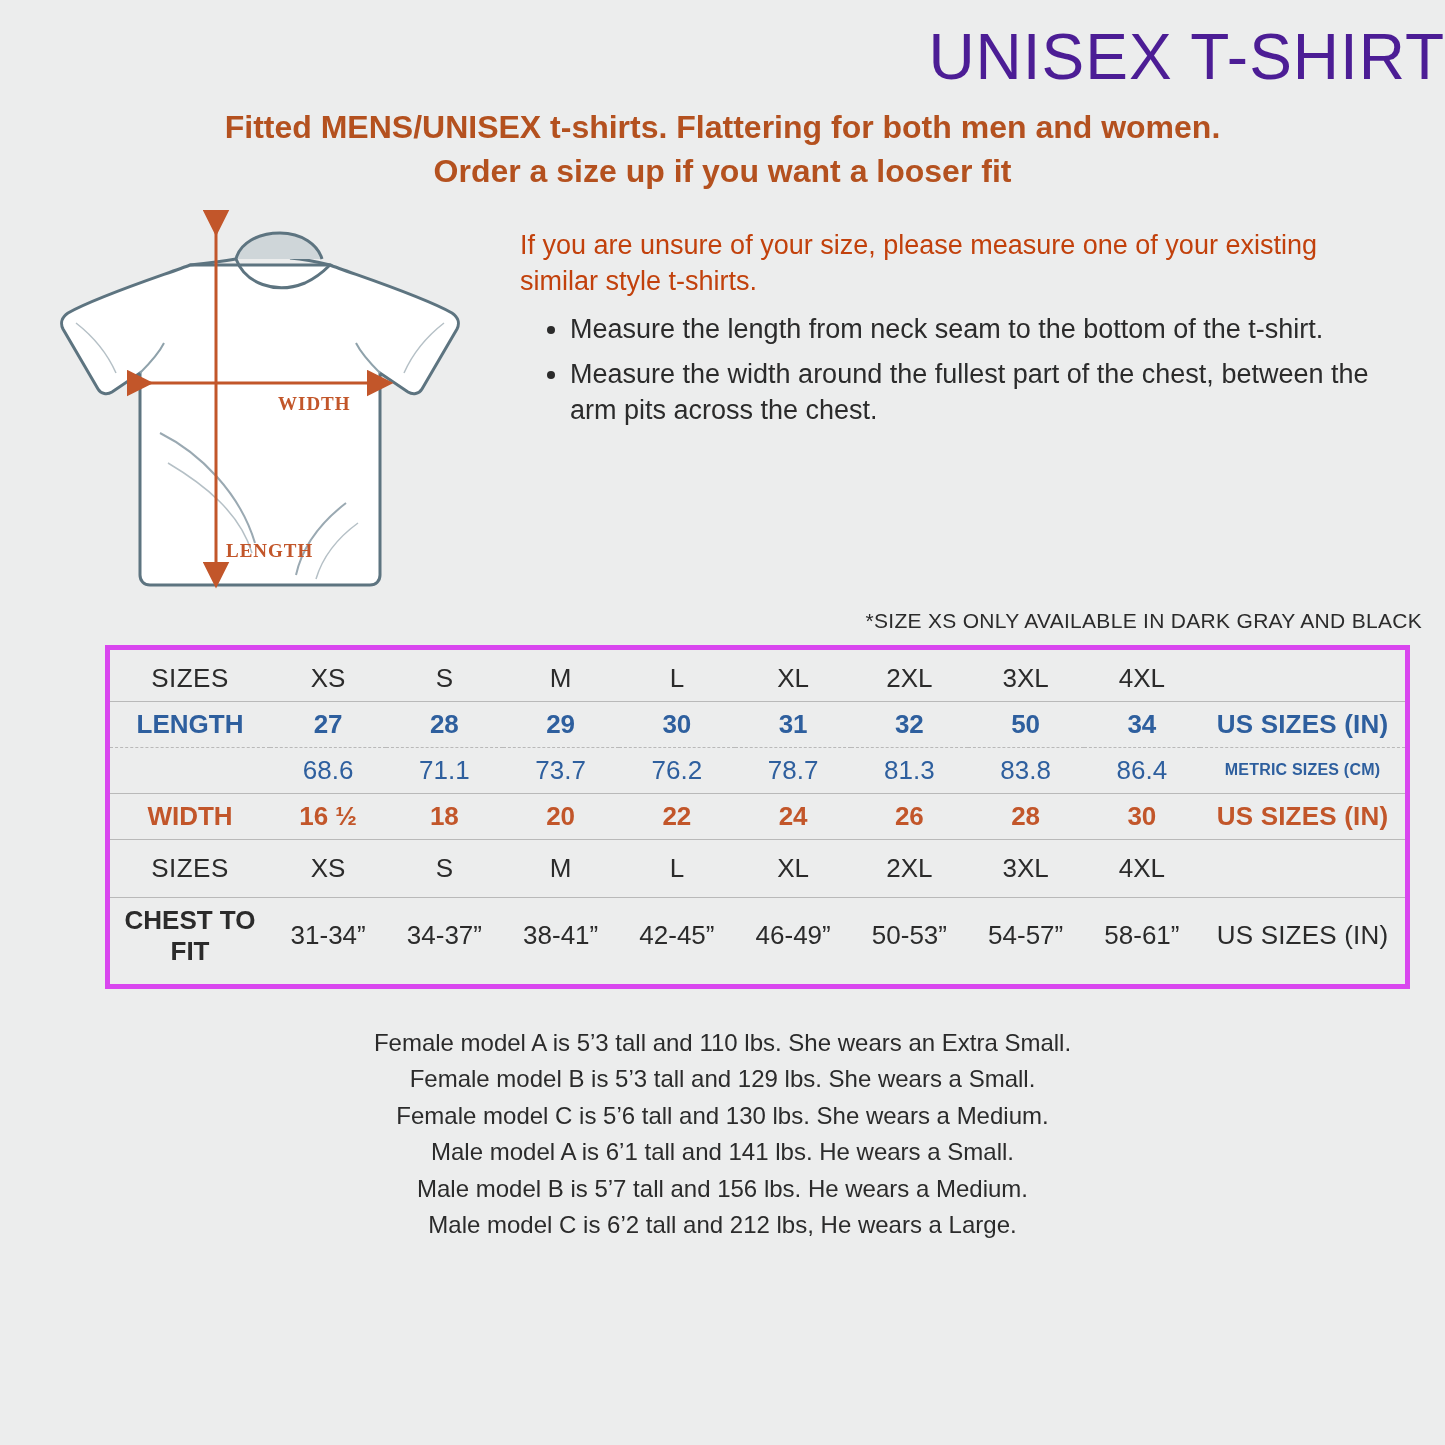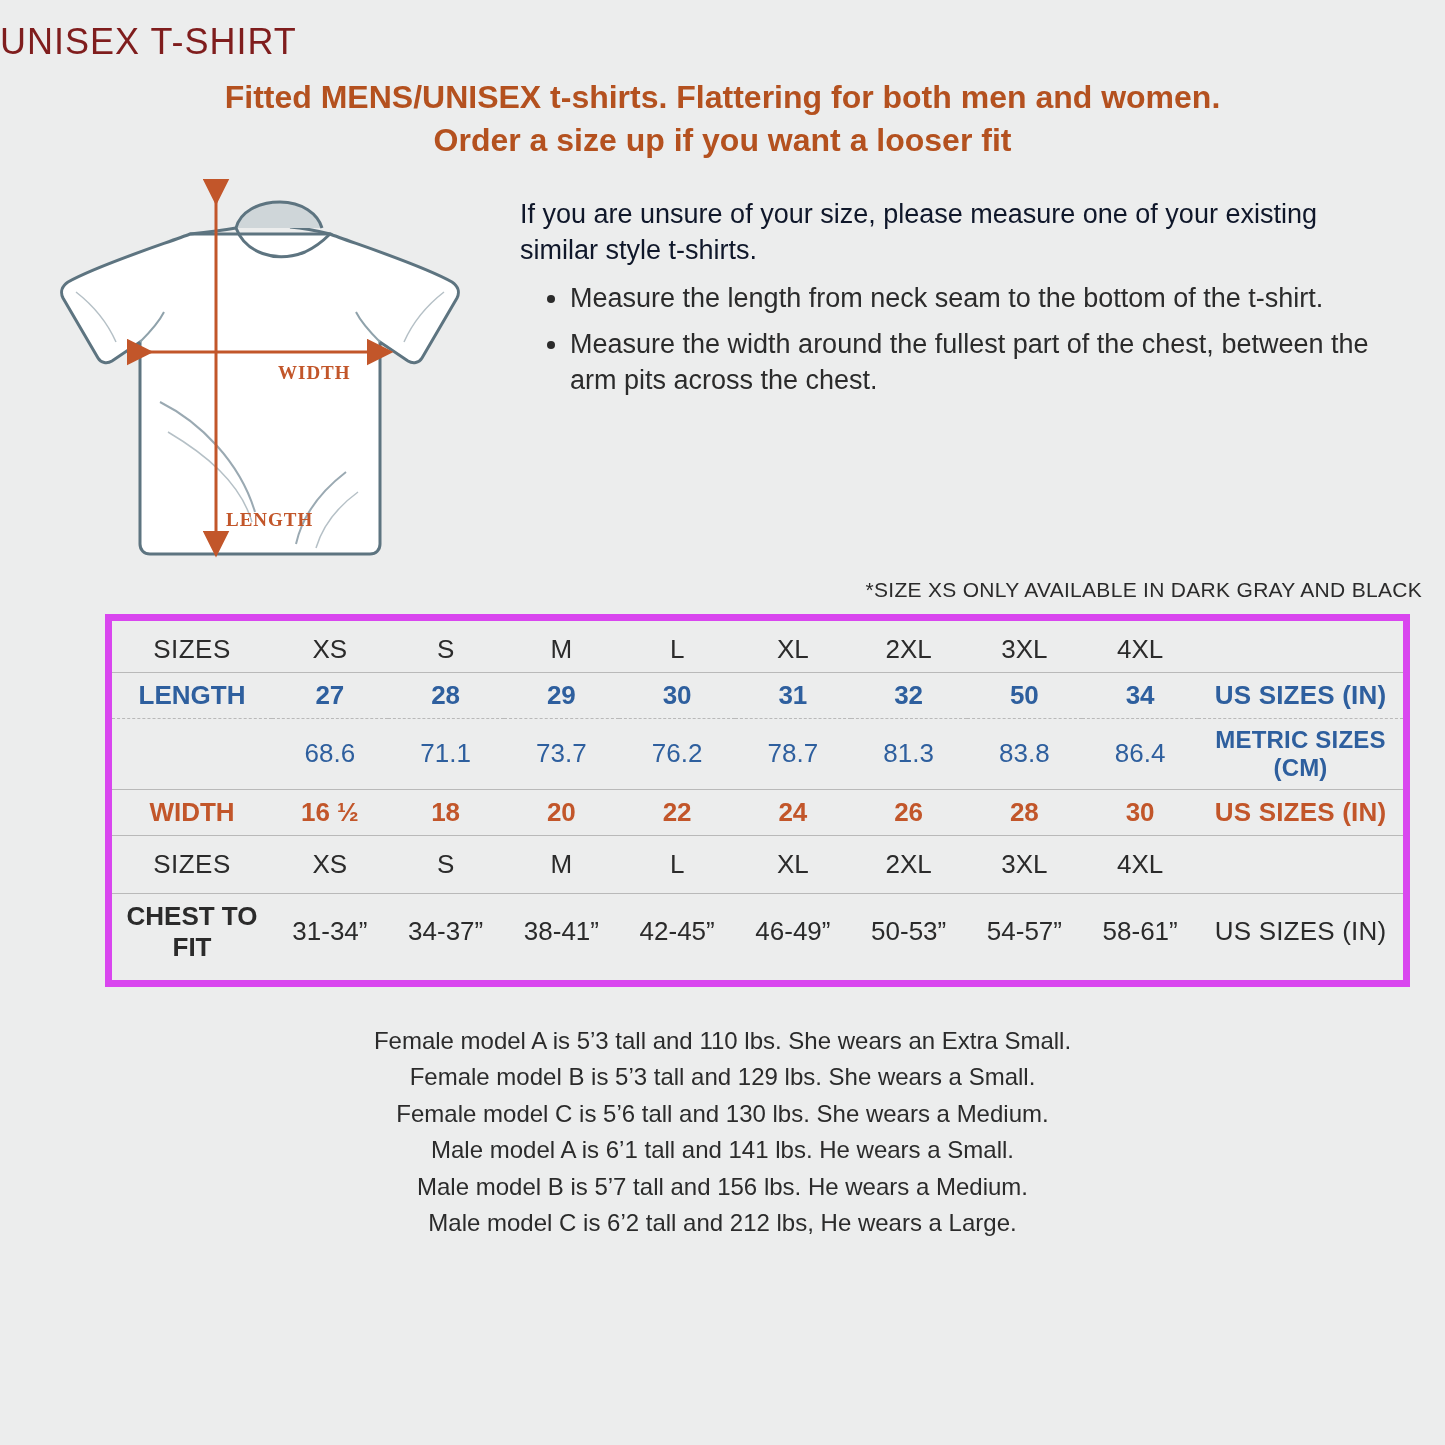--- a/index.html
+++ b/index.html
@@ -16,25 +16,25 @@
   }
   .page {
     position: relative;
     width: 1445px;
     height: 1445px;
     box-sizing: border-box;
   }
 
   
   .title {
-    text-align: left;
-    font-size: 36px;
+    text-align: right;
+    font-size: 64px;
     font-weight: 400;
     letter-spacing: 1px;
-    color: #7f1d1d;
+    color: #4c1d95;
     padding-top: 22px;
     line-height: 1.1;
   }
   .subtitle {
     text-align: center;
     color: #b4511f;
     font-weight: bold;
     font-size: 32px;
     line-height: 1.35;
     margin-top: 14px;
@@ -55,21 +55,21 @@
   }
   .copy {
     flex: 1;
     padding-top: 25px;
     padding-right: 20px;
   }
   .copy p.intro {
     font-size: 27px;
     line-height: 1.33;
     margin: 0;
-    color: #0f172a;
+    color: #c2410c;
   }
   .copy ul {
     margin: 12px 0 0 0;
     padding-left: 50px;
   }
   .copy li {
     font-size: 27px;
     line-height: 1.33;
     margin-bottom: 10px;
     color: #2b2b2b;
@@ -80,21 +80,21 @@
     font-size: 21px;
     letter-spacing: .3px;
     color: #2b2b2b;
     padding-right: 23px;
     margin-top: 6px;
   }
 
   
   .table-box {
     margin: 12px 35px 0 105px;
-    border: 7px solid #d946ef;
+    border: 5px solid #d946ef;
     padding: 6px 0 10px 0;
     background: transparent;
   }
   table.sizes {
     width: 100%;
     border-collapse: collapse;
     table-layout: fixed;
   }
   table.sizes td {
     text-align: center;
@@ -123,21 +123,21 @@
   .hdr td.rowlabel { font-weight: normal; letter-spacing: .5px;}
   .blue { color: #2e5f9e; }
   .orange { color: #c2562a; }
   .bold { font-weight: bold; }
 
   tr.solid-top td { border-top: 1px solid #b9b9b9; }
   tr.dashed-top td { border-top: 1px dashed #b9b9b9; }
   tr.thick-top td { border-top: 1px solid #b9b9b9; }
 
   .metric td { font-size: 24px; }
-  .metric td.unit { font-size: 24px; font-weight: bold; }
+  .metric td.unit { font-size: 16px; font-weight: bold; }
 
   
   .footer {
     text-align: center;
     margin-top: 36px;
     font-size: 24px;
     line-height: 1.52;
     color: #2b2b2b;
   }
 </style>

